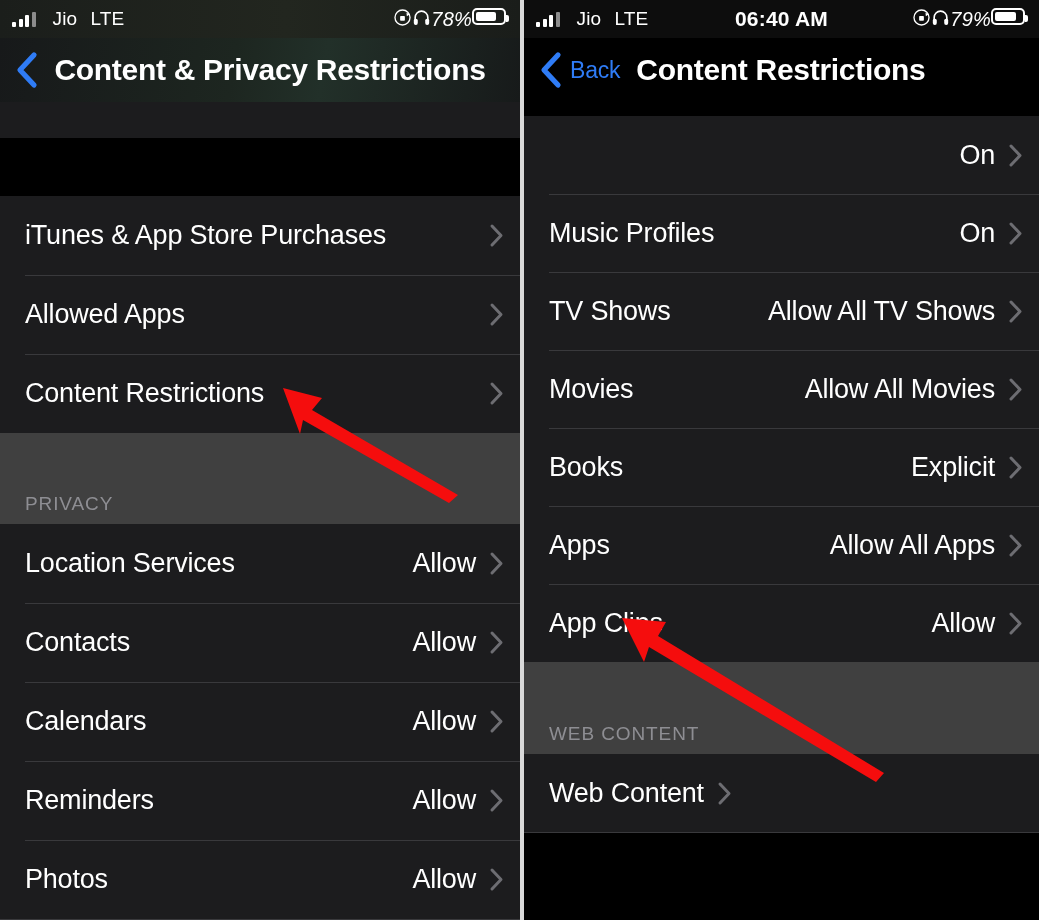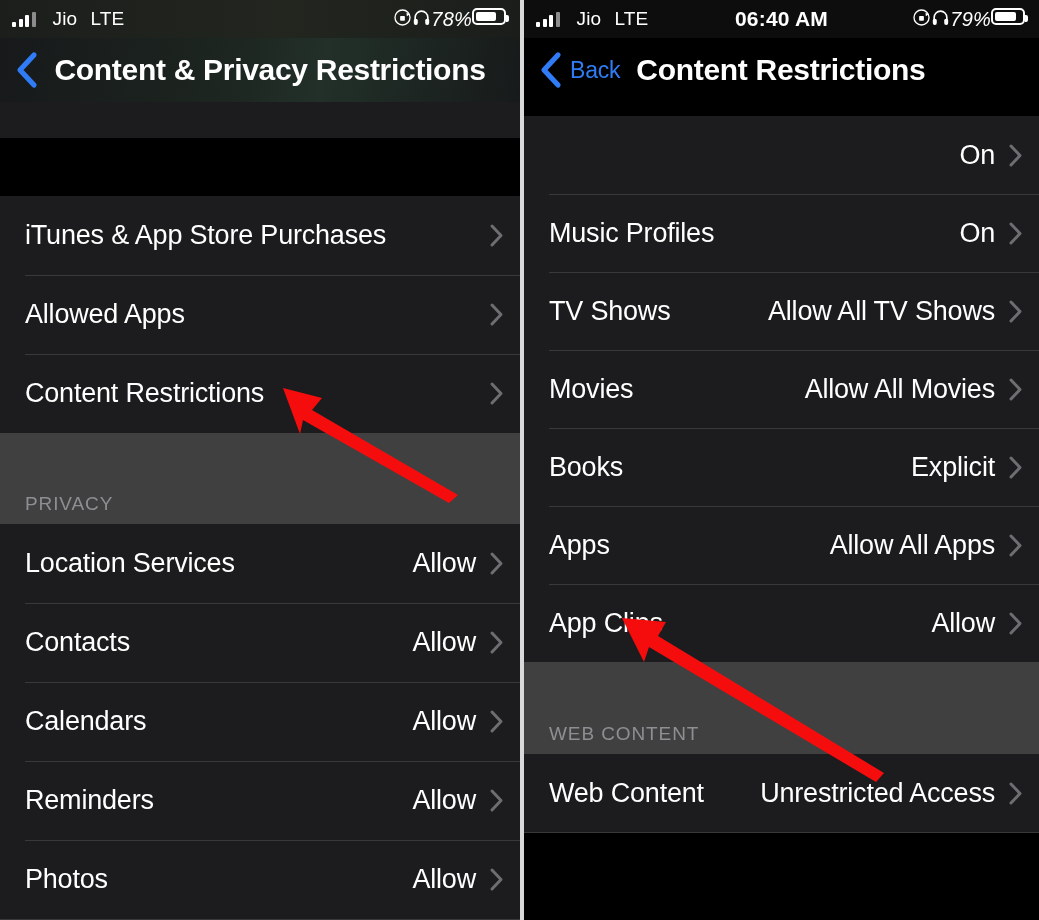--- a/index.html
+++ b/index.html
@@ -341,21 +341,20 @@
           <svg class="ic" width="15" height="25" viewBox="0 0 15 25">
               <path d="M3 3 L12 12.5 L3 22" fill="none" stroke="#6d6d72" stroke-width="3" stroke-linecap="round" stroke-linejoin="round"></path>
             </svg>
         </span>
       </div>
 
       <div class="section-head" style="height:92px">WEB CONTENT</div>
 
       <div class="row" style="height:78px">
         <span class="row-label">Web Content</span>
-        <span class="row-value">Unrestricted Access</span>
         <span class="chev">
           <svg class="ic" width="15" height="25" viewBox="0 0 15 25">
               <path d="M3 3 L12 12.5 L3 22" fill="none" stroke="#6d6d72" stroke-width="3" stroke-linecap="round" stroke-linejoin="round"></path>
             </svg>
         </span>
       </div>
       <div class="divider-line"></div>
       <div class="blackstrip" style="height:14px"></div>
     </div>
 

